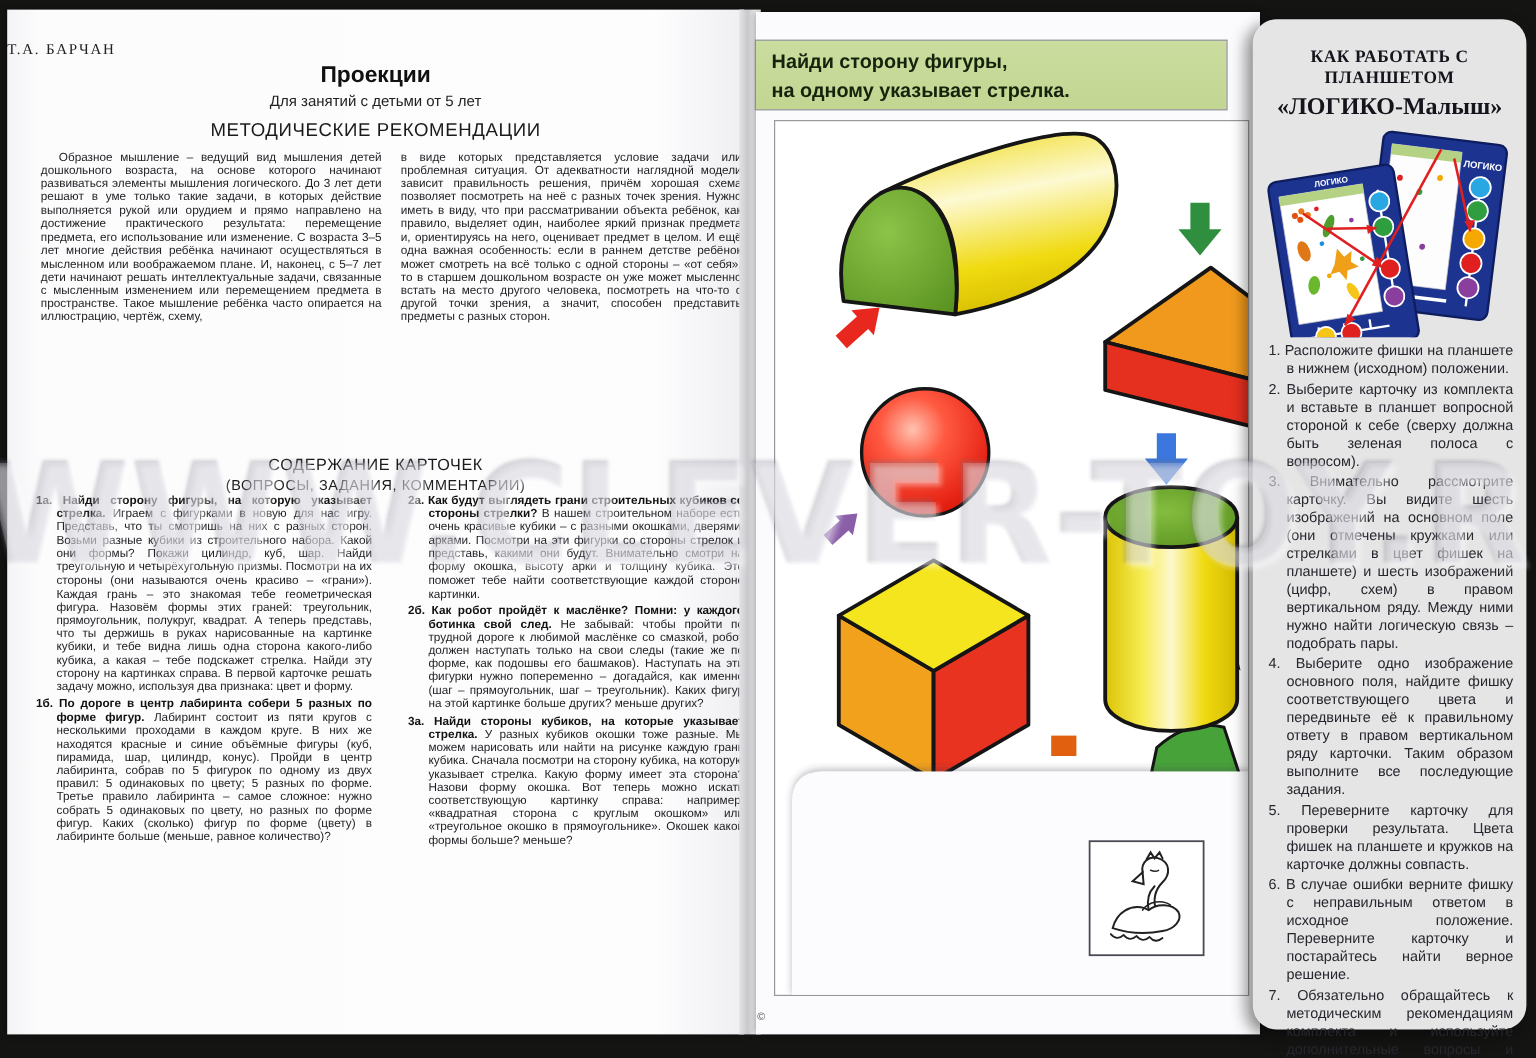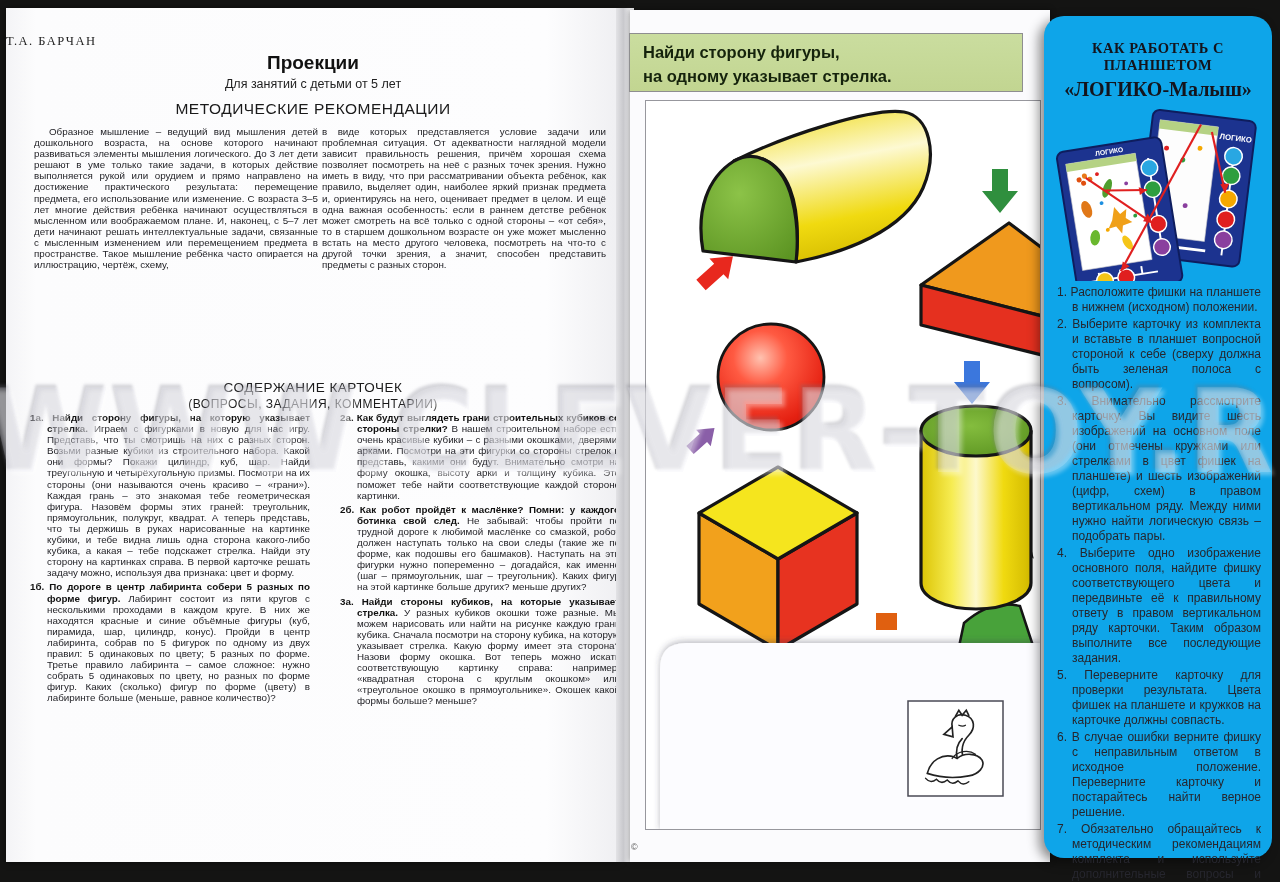--- a/index.html
+++ b/index.html
@@ -16,21 +16,21 @@
     box-shadow:0 0 6px rgba(0,0,0,.5);
   }
   .lp-author{position:absolute;left:0;top:26px;width:100%;text-align:left;
     font:12.5px "Liberation Serif",serif;letter-spacing:1.5px;color:#222;}
   .lp-title{position:absolute;left:0;top:44px;width:100%;text-align:center;
     font-weight:bold;font-size:19px;color:#111;}
   .lp-sub{position:absolute;left:0;top:69px;width:100%;text-align:center;
     font-size:12.5px;color:#222;}
   .lp-h1{position:absolute;left:0;top:92px;width:100%;text-align:center;
     font-size:15.5px;letter-spacing:.5px;color:#1a1a1a;}
-  .intro-cols{position:absolute;left:28px;top:118px;width:584px;display:flex;gap:4px;}
+  .intro-cols{position:absolute;left:28px;top:118px;width:584px;display:flex;gap:4px;justify-content:space-between;}
   .intro-cols .col{width:284px;font-size:9.8px;line-height:11.1px;color:#1d1d22;
     text-align:justify;}
   .ind{text-indent:15px;}
   .lp-h2{position:absolute;left:0;top:372px;width:100%;text-align:center;color:#1a1a1a;}
   .lp-h2 .l1{font-size:13.5px;letter-spacing:.5px;}
   .lp-h2 .l2{font-size:12px;letter-spacing:.5px;margin-top:2px;}
   .cards-cols{position:absolute;left:24px;top:404px;width:590px;display:flex;gap:30px;}
   .cards-cols .col{width:288px;font-size:9.8px;line-height:11.1px;color:#1d1d22;text-align:justify;}
   .ci{padding-left:17px;text-indent:-17px;margin-bottom:3px;}
   .ci b{color:#111;}
@@ -43,21 +43,21 @@
     background:linear-gradient(180deg,#cadd9f 0,#c2d591 100%);
     border:1px solid #8e8e90;box-sizing:border-box;
     font-weight:bold;font-size:16.5px;line-height:24px;color:#15230c;
     padding:6px 0 0 13px;}
   #card-box{position:absolute;left:645px;top:100px;width:396px;height:730px;
     border:1px solid #97979d;box-sizing:border-box;background:#fff;overflow:hidden;}
   #card-box svg{display:block;}
   #copyright-mark{position:absolute;left:631px;top:842px;font-size:9px;color:#555;}
   
   #panel{position:absolute;left:1044px;top:16px;width:228px;height:842px;
-    background:#0ea5e9;border-radius:20px;
+    background:#e5e5e5;border-radius:20px;
     box-shadow:-5px 4px 12px rgba(0,0,0,.45);}
   .panel-title{margin:24px 8px 2px 8px;text-align:center;color:#14141c;
     font-family:"Liberation Serif",serif;font-weight:bold;}
   .panel-title .t1{font-size:14.5px;letter-spacing:.5px;}
   .panel-title .t2{font-size:20px;margin-top:4px;}
   #tablet-illustration{width:204px;height:176px;margin:4px auto 2px auto;display:block;}
   .steps{padding:2px 11px 0 13px;font-size:12px;line-height:15px;color:#26262e;
     text-align:justify;}
   .step{padding-left:15px;text-indent:-15px;margin-bottom:2px;}
   .step .sn{font-weight:normal;}

